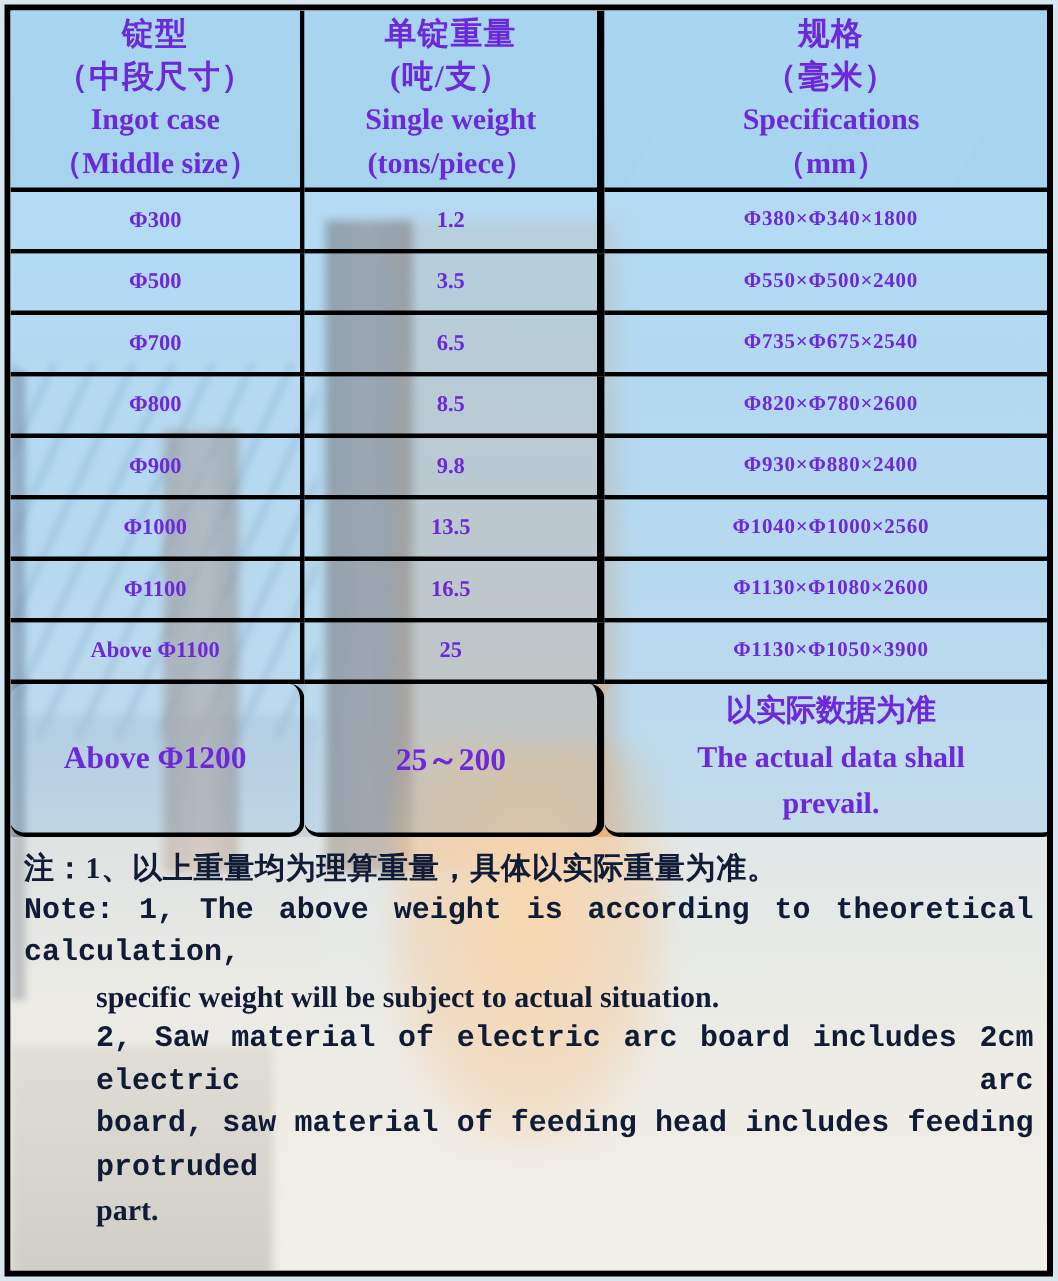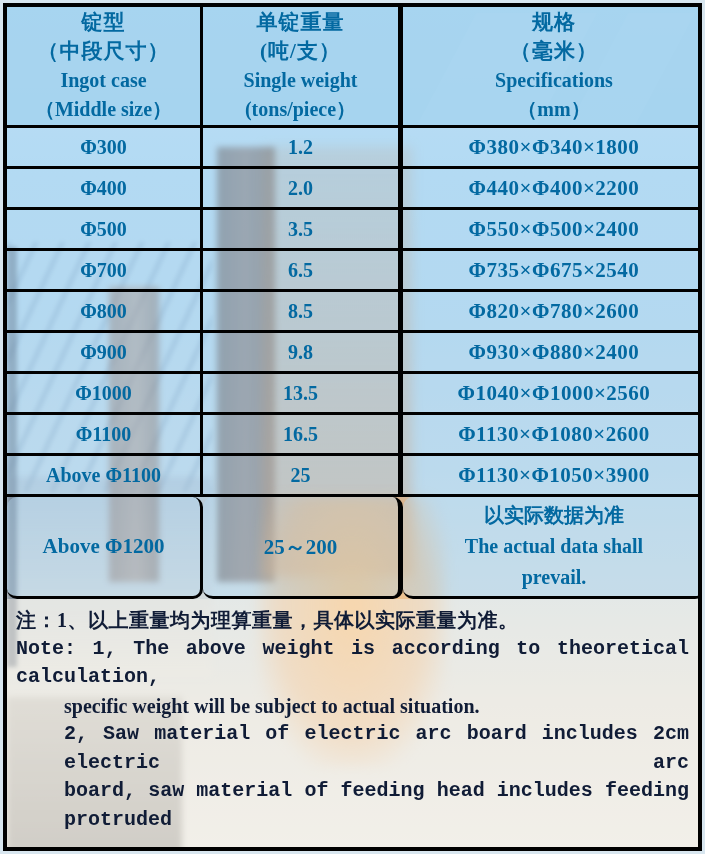--- a/index.html
+++ b/index.html
@@ -83,34 +83,34 @@
     width:100%;
     border-collapse:separate;border-spacing:0;
     table-layout:fixed;
   }
   th,td{
     box-sizing:border-box;
     border-right:3px solid #000;
     border-bottom:3px solid #000;
     text-align:center;vertical-align:middle;
     font-weight:bold;
-    color:#0369a1;
+    color:#6d28d9;
     padding:0 2px;
     margin-left:20px;
   }
   th:last-child,td:last-child{border-right:none;}
   .bdiv{border-right-width:5px !important;}
   col.c1{width:196px;} col.c2{width:200px;} col.c3{width:302px;}
   tr.hrow{height:121px;}
   tr.drow{height:41px;}
   tr.trow{height:102px;}
   th{background:rgba(164,211,238,.9);font-size:20px;line-height:29px;font-weight:bold;}
   th .cn{font-size:21px;letter-spacing:1px;}
-  td{background:rgba(178,218,243,.42);font-size:20px;}
-  td.spec3{font-size:21px;letter-spacing:.5px;}
+  td{background:rgba(178,218,243,.42);font-size:15px;}
+  td.spec3{font-size:14px;letter-spacing:.5px;}
   tr.trow td{font-size:21px;border-radius:10px;}
   tr.trow td .ln{font-size:20px;line-height:31px;}
   
   .notes{
     position:relative;z-index:1;
     flex:1;
     background:rgba(244,241,235,.5);
     box-sizing:border-box;
     padding:7px 9px 0 9px;
     color:#101c36;
@@ -170,25 +170,20 @@
           <div>（mm）</div>
         </th>
       </tr>
 
       <tr class="drow">
         <td>Φ300</td>
         <td class="bdiv">1.2</td>
         <td class="spec3">Φ380×Φ340×1800</td>
       </tr>
       <tr class="drow">
-        <td>Φ400</td>
-        <td class="bdiv">2.0</td>
-        <td class="spec3">Φ440×Φ400×2200</td>
-      </tr>
-      <tr class="drow">
         <td>Φ500</td>
         <td class="bdiv">3.5</td>
         <td class="spec3">Φ550×Φ500×2400</td>
       </tr>
       <tr class="drow">
         <td>Φ700</td>
         <td class="bdiv">6.5</td>
         <td class="spec3">Φ735×Φ675×2540</td>
       </tr>
       <tr class="drow">
@@ -228,16 +223,17 @@
       </tr>
     </tbody>
       </table>
 
     <div class="notes">
       <div class="nline cn">注：1、以上重量均为理算重量，具体以实际重量为准。</div>
       <div class="nline just">Note: 1, The above weight is according to theoretical calculation,</div>
       <div class="nline ind">specific weight will be subject to actual situation.</div>
       <div class="nline ind just">2, Saw material of electric arc board includes 2cm electric arc</div>
       <div class="nline ind just">board, saw material of feeding head includes feeding protruded</div>
+      <div class="nline ind">part.</div>
     </div>
 
   </div>
 </div>
 
 </body></html>

